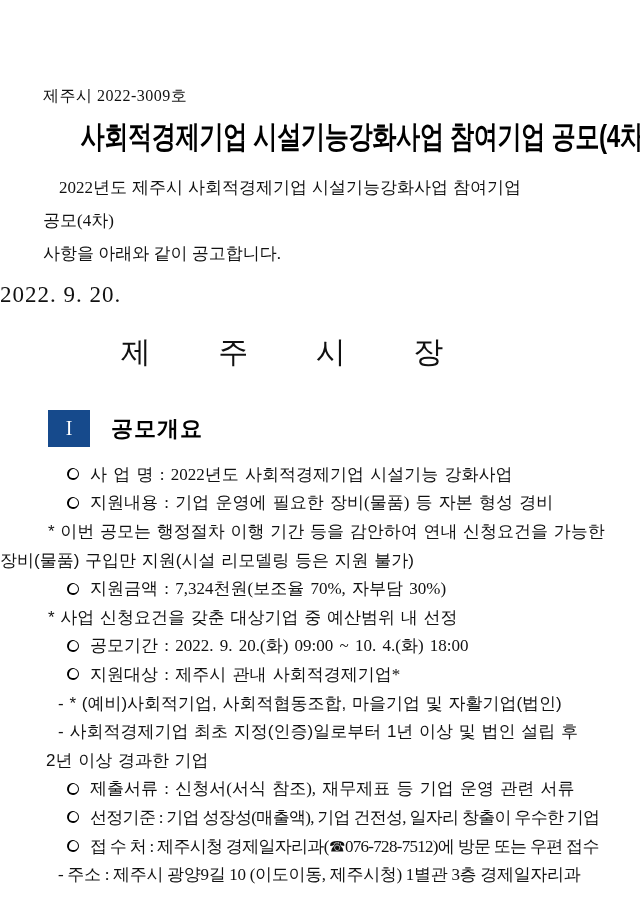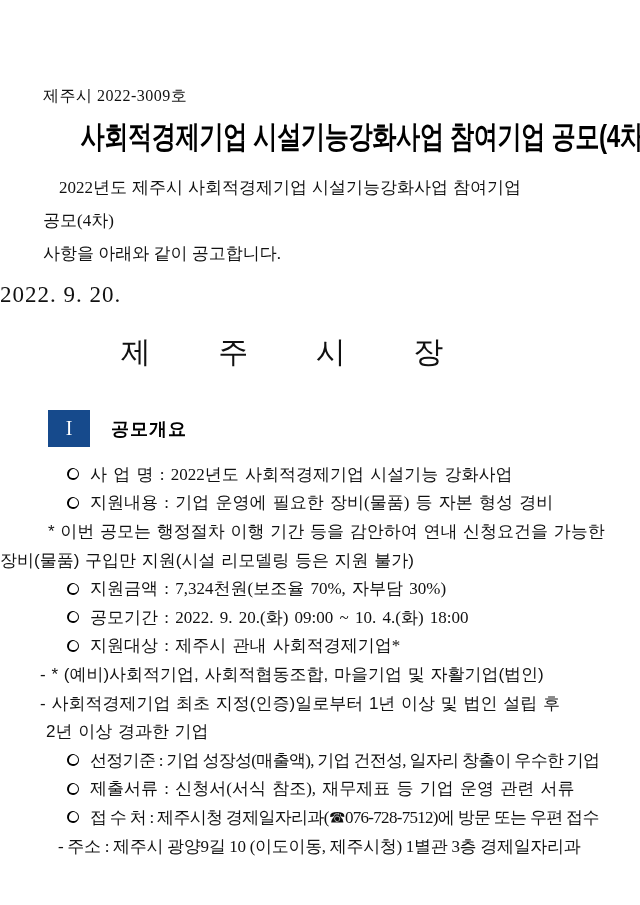--- a/index.html
+++ b/index.html
@@ -31,37 +31,37 @@
   .signature span{letter-spacing:30px;margin-right:-30px;}
 
   .section-header{margin:37px 0 0 48px;display:flex;align-items:center;}
   .section-numeral-box{
     width:42px;height:37px;background:#164a8c;color:#fff;
     display:flex;align-items:center;justify-content:center;
     font-family:"Liberation Serif","DejaVu Serif",serif;font-size:20px;flex:none;
   }
   .section-title{
     margin-left:21px;font-family:"Liberation Sans","DejaVu Sans",sans-serif;
-    font-weight:bold;font-size:18px;letter-spacing:1px;color:#000;
+    font-weight:bold;font-size:22px;letter-spacing:1px;color:#000;
   }
 
   .items{margin-top:13px;}
   .row{
     display:flex;align-items:center;height:28.6px;white-space:nowrap;
     font-size:17px;color:#111;
   }
   .row.bullet{padding-left:67px;font-family:"Liberation Serif","DejaVu Serif",serif;word-spacing:2px;}
   .row.tight{letter-spacing:-0.7px;word-spacing:0;}
   .bullet-icon{
     width:12px;height:12px;border:1.3px solid #000;border-left-width:2.6px;border-bottom-width:2.6px;
     border-radius:50%;margin-right:11px;flex:none;transform:rotate(12deg);box-sizing:border-box;
   }
   .row.note{padding-left:48px;font-family:"Liberation Sans","DejaVu Sans",sans-serif;word-spacing:1px;}
   .row.note-cont{font-family:"Liberation Sans","DejaVu Sans",sans-serif;word-spacing:1px;}
-  .row.dash{padding-left:40px;font-family:"Liberation Sans","DejaVu Sans",sans-serif;word-spacing:1px;}
+  .row.dash{padding-left:58px;font-family:"Liberation Sans","DejaVu Sans",sans-serif;word-spacing:1px;}
   .row.dash-cont{padding-left:46px;font-family:"Liberation Sans","DejaVu Sans",sans-serif;word-spacing:1px;}
   .row.dash-serif{padding-left:58px;font-family:"Liberation Serif","DejaVu Serif",serif;letter-spacing:-0.3px;text-align:right;}
 </style>
 </head>
 <body>
 
 <div class="page">
 
   <div class="doc-number">제주시 2022-3009호</div>
 
@@ -105,20 +105,23 @@
 
     <div class="row note-cont">
       <span>장비(물품) 구입만 지원(시설 리모델링 등은 지원 불가)</span>
     </div>
 
     <div class="row bullet">
       <span class="bullet-icon"></span>
       <span>지원금액 : 7,324천원(보조율 70%, 자부담 30%)</span>
     </div>
 
+    <div class="row note">
+      <span>* 사업 신청요건을 갖춘 대상기업 중 예산범위 내 선정</span>
+    </div>
 
     <div class="row bullet">
       <span class="bullet-icon"></span>
       <span>공모기간 : 2022. 9. 20.(화) 09:00 ~ 10. 4.(화) 18:00</span>
     </div>
 
     <div class="row bullet">
       <span class="bullet-icon"></span>
       <span>지원대상 : 제주시 관내 사회적경제기업*</span>
     </div>
@@ -128,28 +131,28 @@
     </div>
 
     <div class="row dash">
       <span>- 사회적경제기업 최초 지정(인증)일로부터 1년 이상 및 법인 설립 후</span>
     </div>
 
     <div class="row dash-cont">
       <span>2년 이상 경과한 기업</span>
     </div>
 
+    <div class="row bullet">
+      <span class="bullet-icon"></span>
+      <span>제출서류 : 신청서(서식 참조), 재무제표 등 기업 운영 관련 서류</span>
+    </div>
+
     <div class="row bullet tight">
       <span class="bullet-icon"></span>
       <span>선정기준 : 기업 성장성(매출액), 기업 건전성, 일자리 창출이 우수한 기업</span>
-    </div>
-
-    <div class="row bullet">
-      <span class="bullet-icon"></span>
-      <span>제출서류 : 신청서(서식 참조), 재무제표 등 기업 운영 관련 서류</span>
     </div>
 
     <div class="row bullet tight">
       <span class="bullet-icon"></span>
       <span>접 수 처 : 제주시청 경제일자리과(☎076-728-7512)에 방문 또는 우편 접수</span>
     </div>
 
     <div class="row dash-serif">
       <span>- 주소 : 제주시 광양9길 10 (이도이동, 제주시청) 1별관 3층 경제일자리과</span>
     </div>

